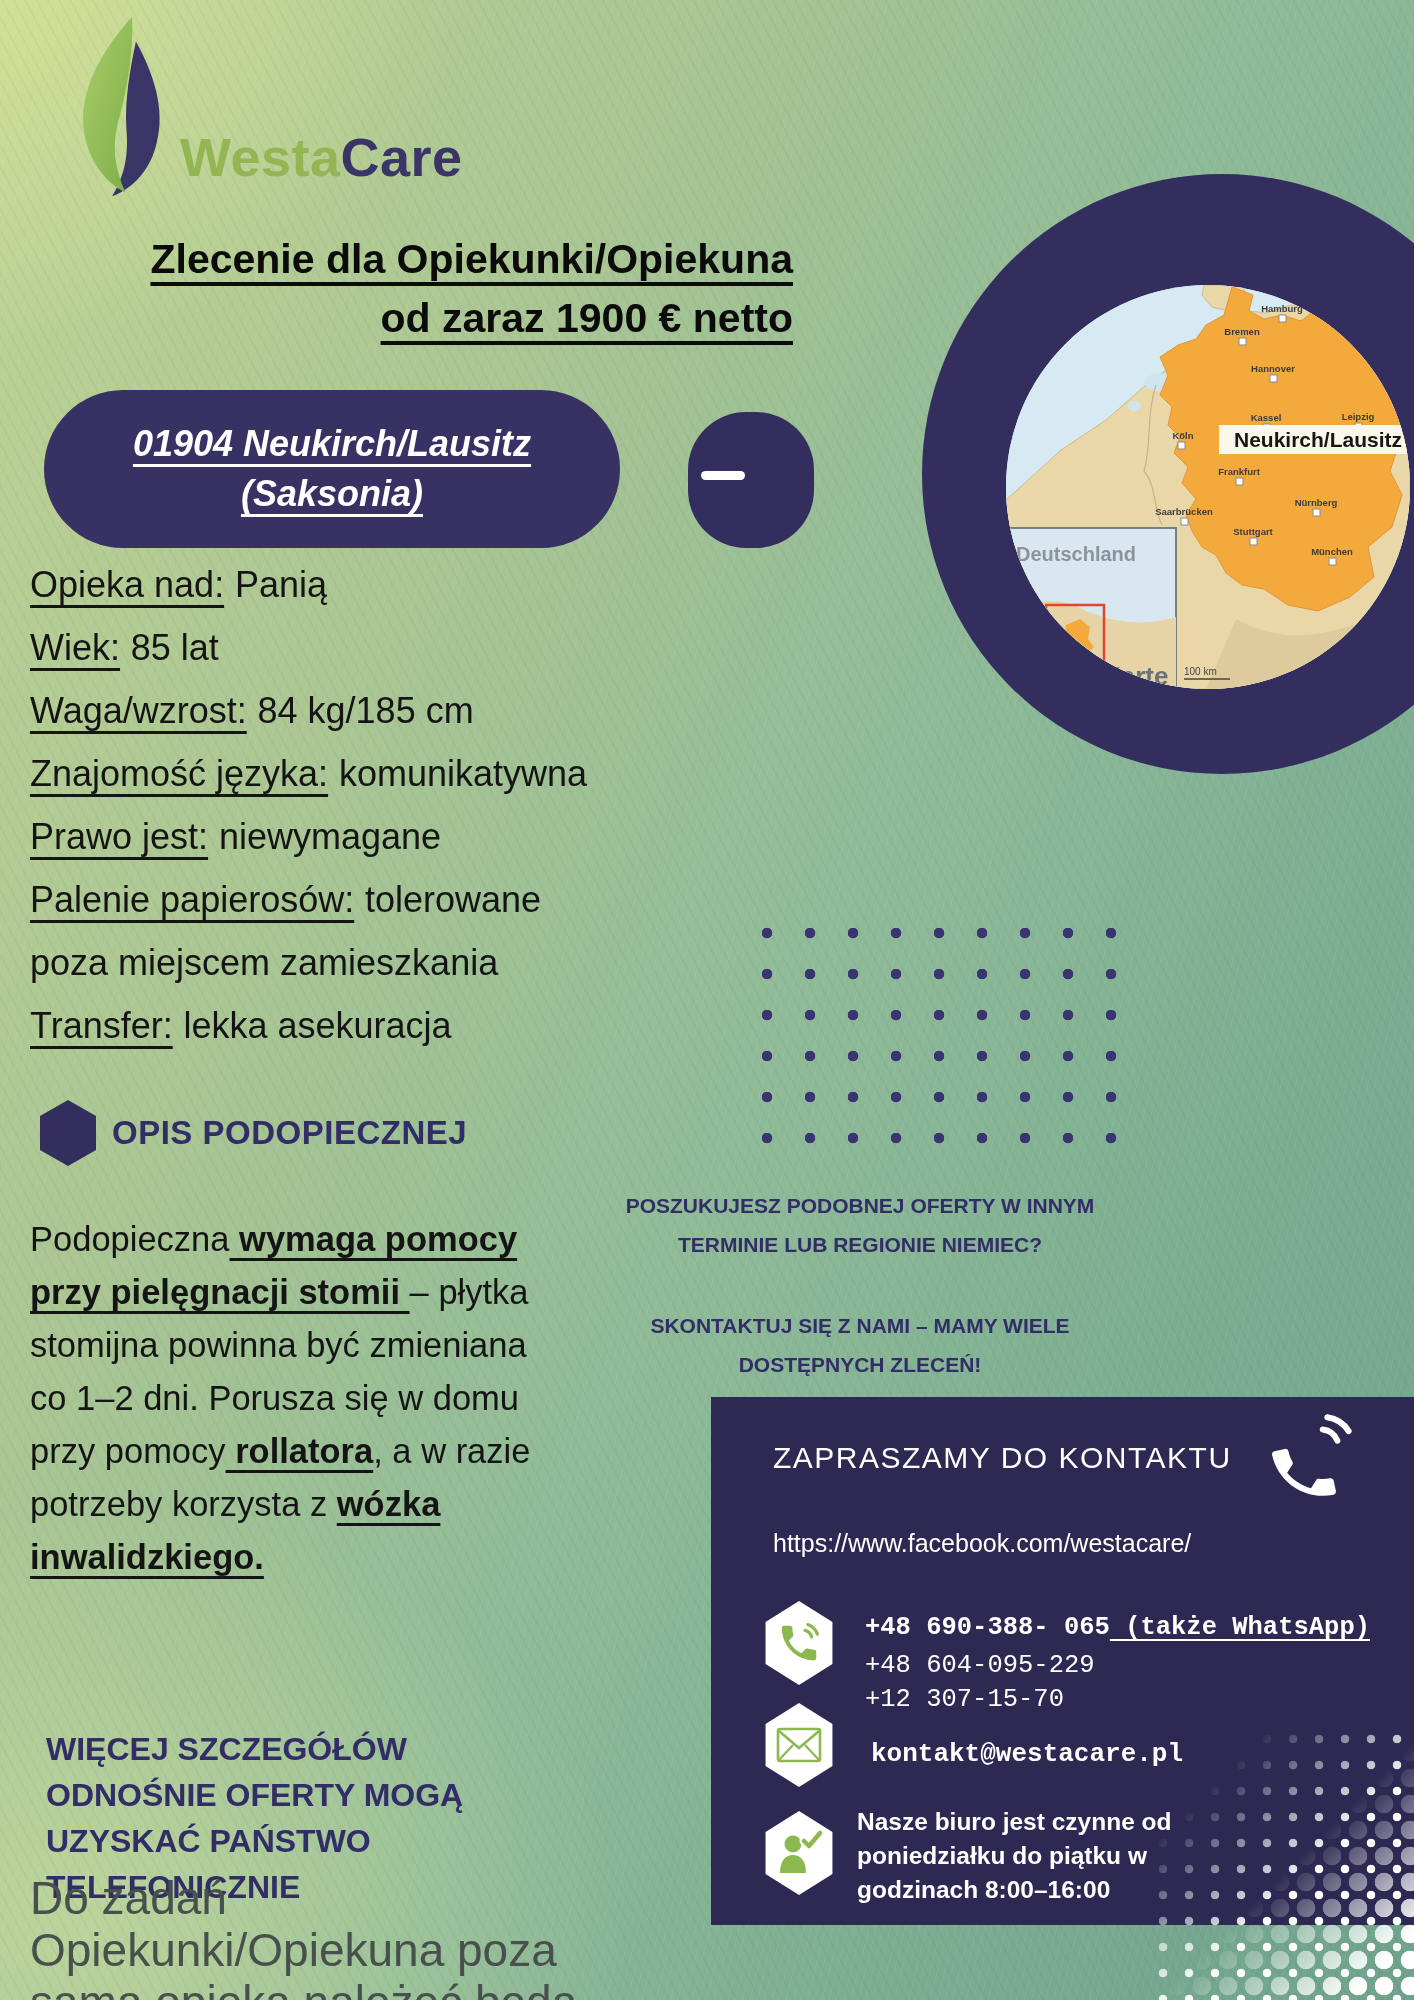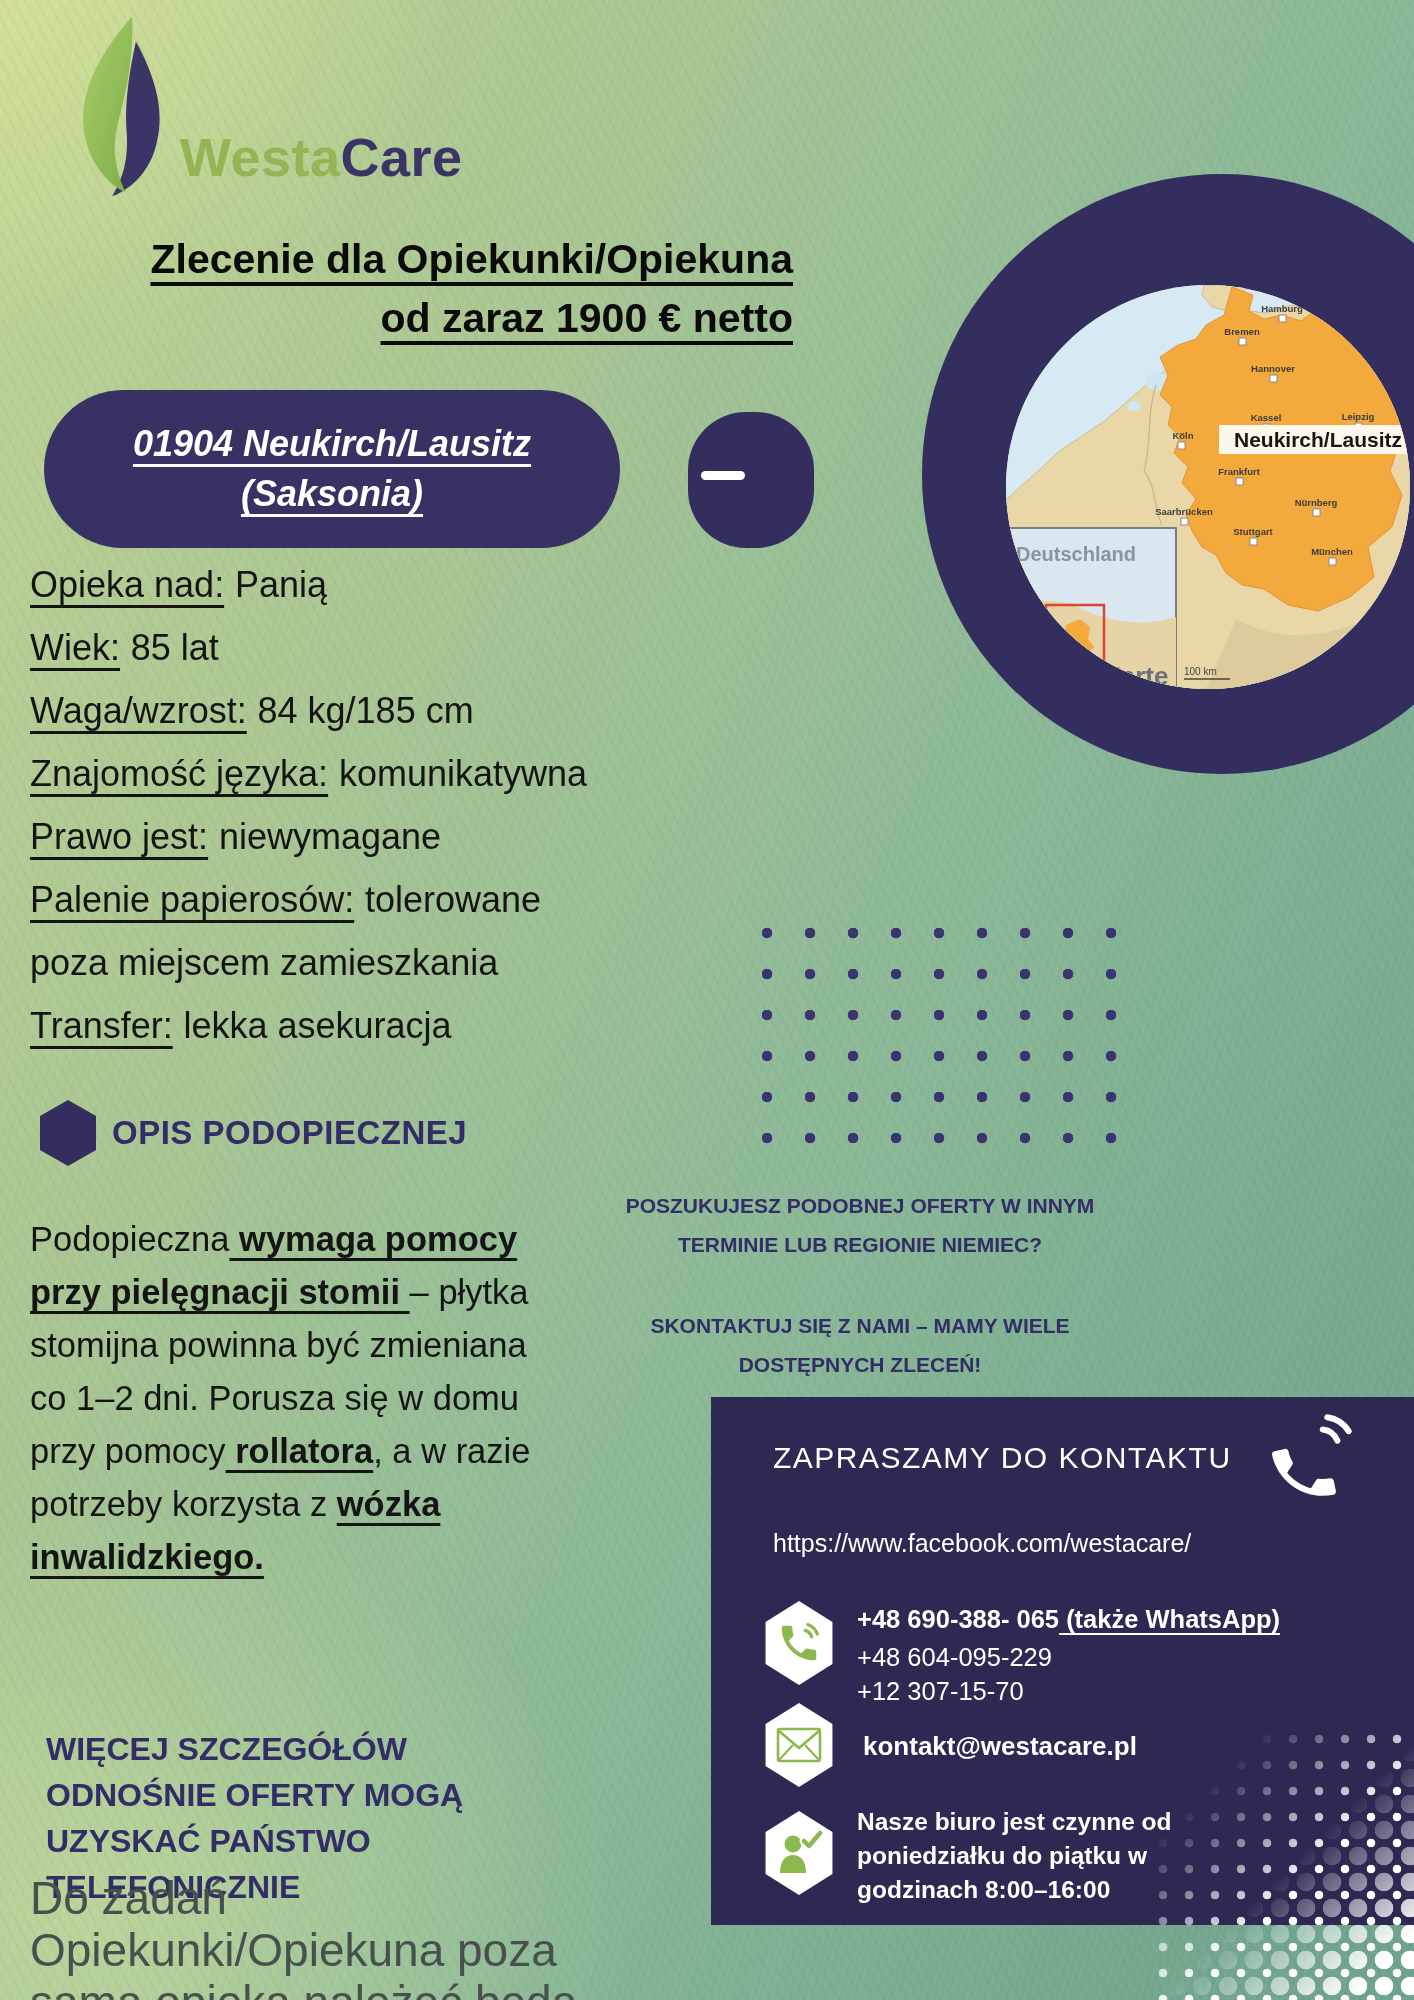--- a/index.html
+++ b/index.html
@@ -62,21 +62,21 @@
 
   .offer-p{width:544px;left:588px;text-align:center;font-weight:bold;color:#322d66;
     font-size:21px;line-height:39px;margin:0;}
   .offer-p1{top:1186px;} .offer-p2{top:1306px;}
 
   
   .panel{left:711px;top:1397px;width:703px;height:528px;background:#2d2952;color:#fff;}
   .panel .abs{position:absolute;}
   .panel-heading{left:62px;top:44px;font-size:30px;font-weight:normal;letter-spacing:1.5px;margin:0;}
   .fb-link{left:62px;top:132px;font-size:25px;color:#fff;text-decoration:none;}
-  .phone-line{font-size:25.5px;margin:0;}
+  .phone-line{font-size:25.5px;margin:8px;font-family:Liberation Mono, monospace;}
   .bold{font-weight:bold;}
   .wa{font-weight:bold;text-decoration:underline;text-decoration-thickness:2px;text-underline-offset:5px;}
   .hours{left:146px;top:408px;font-size:24.5px;font-weight:bold;line-height:34px;}
   .hours span{display:block;}
 
   .hex{background:#fff;clip-path:polygon(50% 0,94% 25%,94% 75%,50% 100%,6% 75%,6% 25%);
     display:flex;align-items:center;justify-content:center;}
   .hex-sm{width:76px;height:84px;}
 
   

